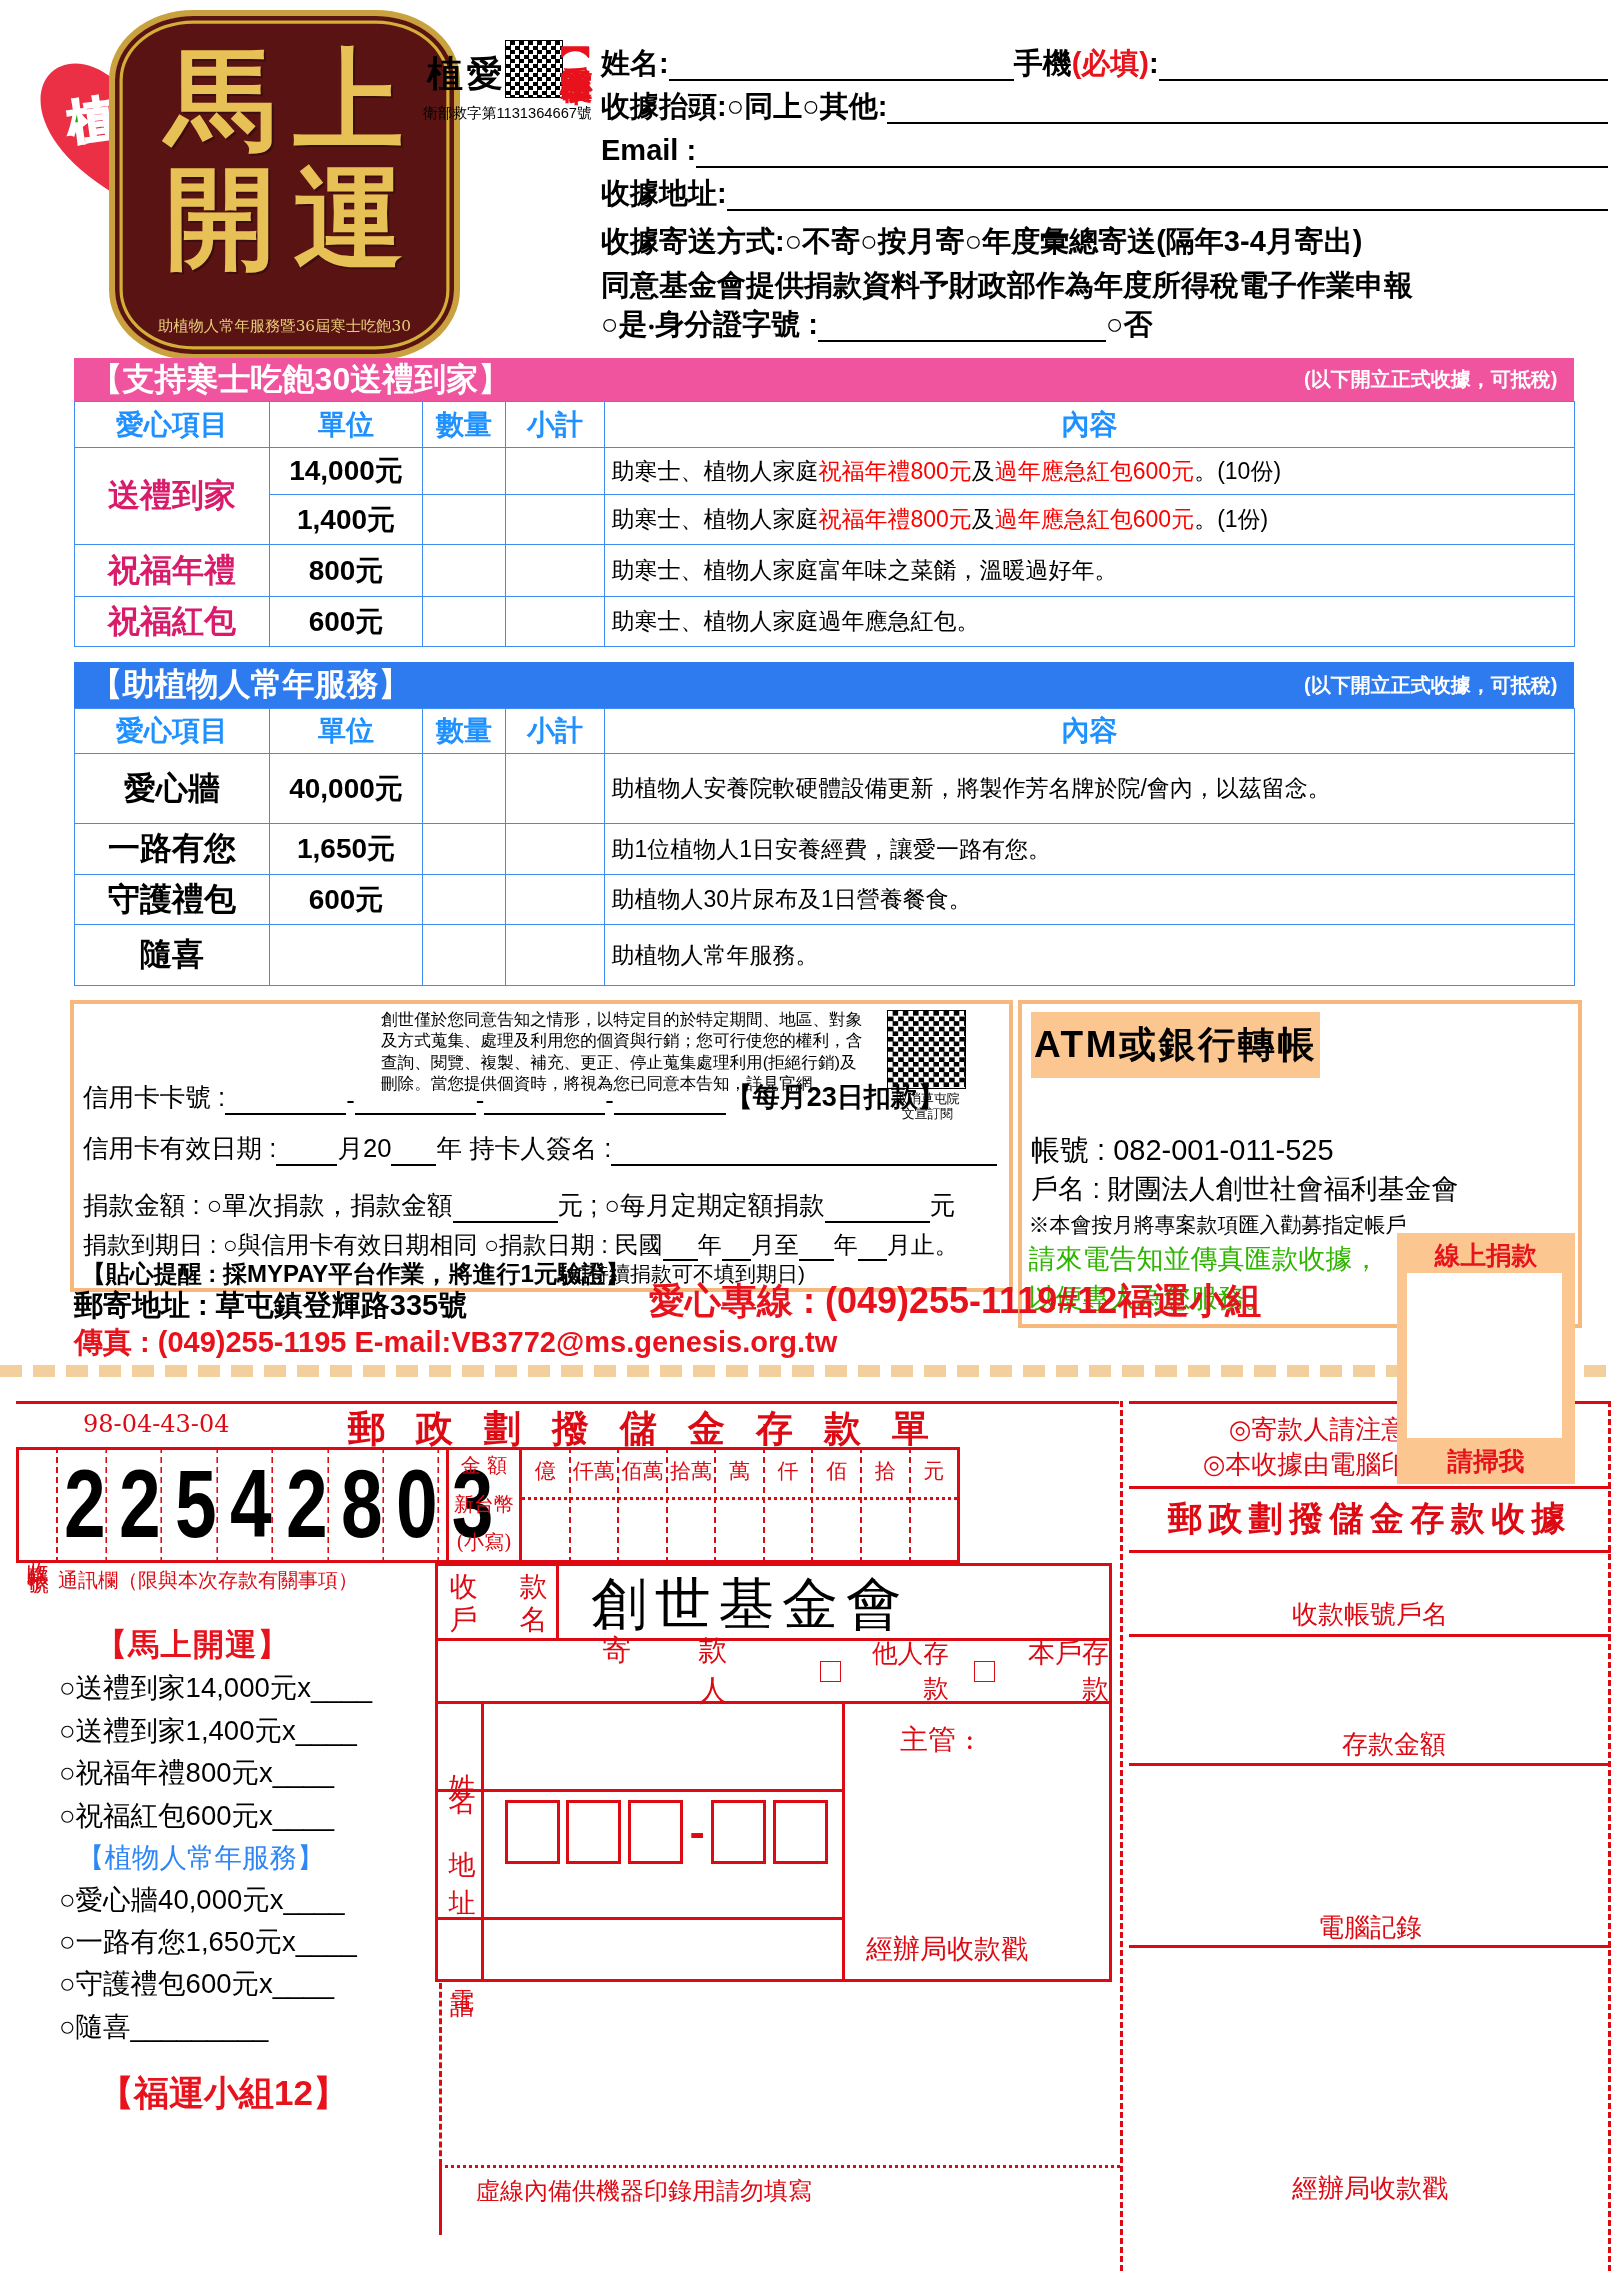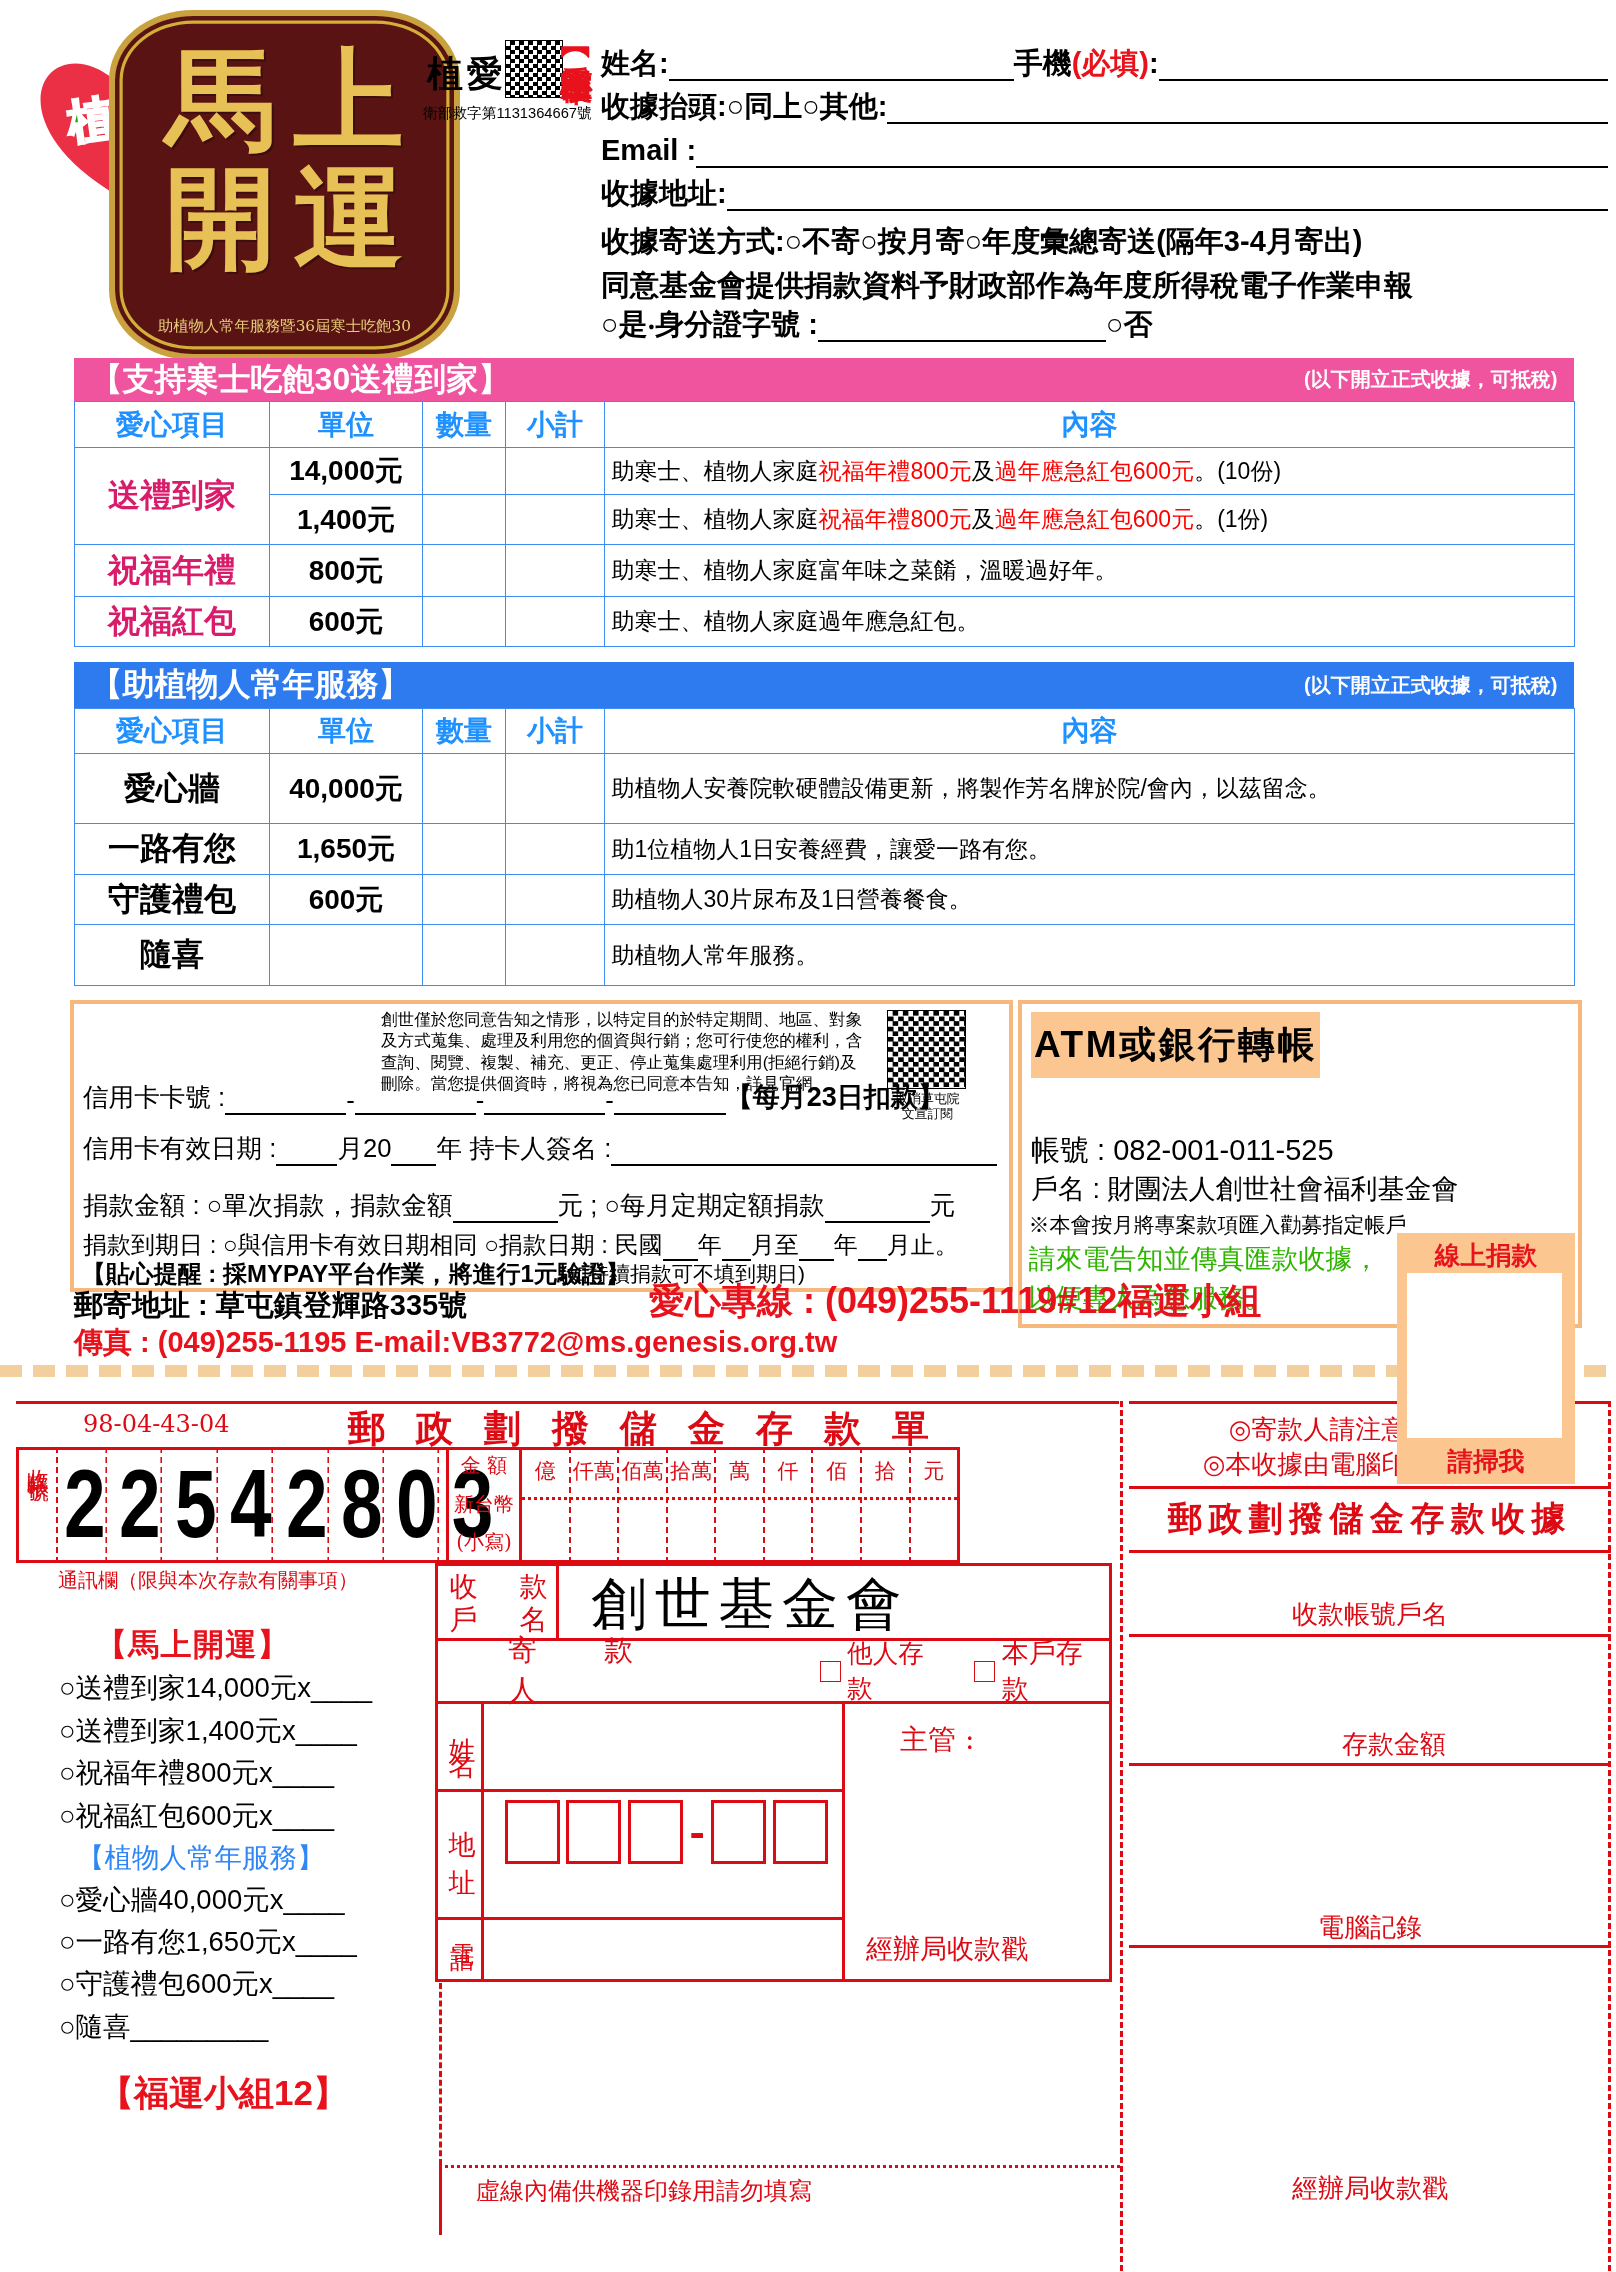--- a/index.html
+++ b/index.html
@@ -44,21 +44,21 @@
   .olabel{background:#fbc68f;color:#000;font-weight:bold;display:flex;align-items:center;justify-content:center;}
   .ccrow{position:absolute;display:flex;align-items:flex-end;font-size:25.6px;white-space:nowrap;}
   .ccrow .u{height:28px;}
   
   .hl{position:absolute;background:#dd0a14;height:3.2px;}
   .vl{position:absolute;background:#dd0a14;width:3.2px;}
   .vdash{position:absolute;width:0;border-left:3.2px dashed #dd0a14;}
   .hdot{position:absolute;height:0;border-top:3.8px dotted #dd0a14;}
   .pbox{width:49px;height:58px;border:3.2px solid #dd0a14;display:inline-block;}
   .cb{width:19px;height:19px;border:1.9px solid #dd0a14;display:inline-block;margin:0 6.4px 0 25.6px;}
-  .rlabel{color:#dd0a14;font-family:"DejaVu Serif","Liberation Serif",serif;}
+  .rlabel{color:#dd0a14;font-family:"DejaVu Serif","Liberation Serif",serif;text-align:right;}
 </style>
 </head>
 <body>
 
 <div id="canvas">
 
   <div class="abs heartwrap">
     <svg viewBox="0 0 32 29">
       <path d="M16 28 C-9 13 3 -5 16 6 C29 -5 41 13 16 28 Z" fill="#eb2f45"></path>
     </svg>

